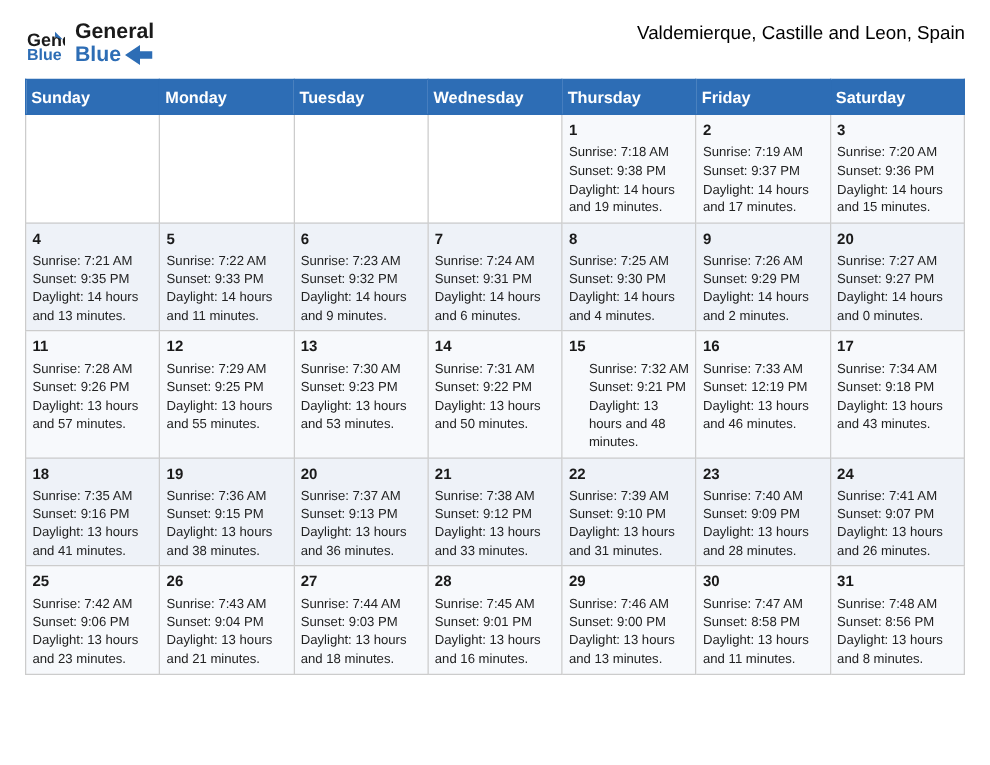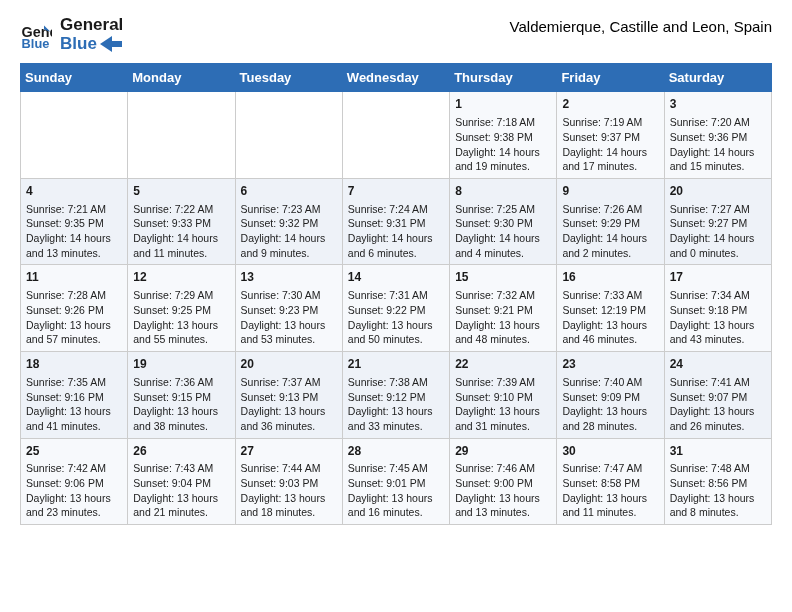--- a/index.html
+++ b/index.html
@@ -222,21 +222,21 @@
 Daylight: 13 hours and 53 minutes.</div>
           </td>
           <td>
             <span class="day-num">14</span>
             <div class="day-info" style="white-space: pre-line;">Sunrise: 7:31 AM
 Sunset: 9:22 PM
 Daylight: 13 hours and 50 minutes.</div>
           </td>
           <td>
             <span class="day-num">15</span>
-            <div class="day-info" style="white-space: pre-line;">Sunrise: 7:32 AM
+            <div class="day-info" style="white-space: pre-line; margin-left: 16px;">Sunrise: 7:32 AM
 Sunset: 9:21 PM
 Daylight: 13 hours and 48 minutes.</div>
           </td>
           <td>
             <span class="day-num">16</span>
             <div class="day-info" style="white-space: pre-line;">Sunrise: 7:33 AM
 Sunset: 12:19 PM
 Daylight: 13 hours and 46 minutes.</div>
           </td>
           <td>

